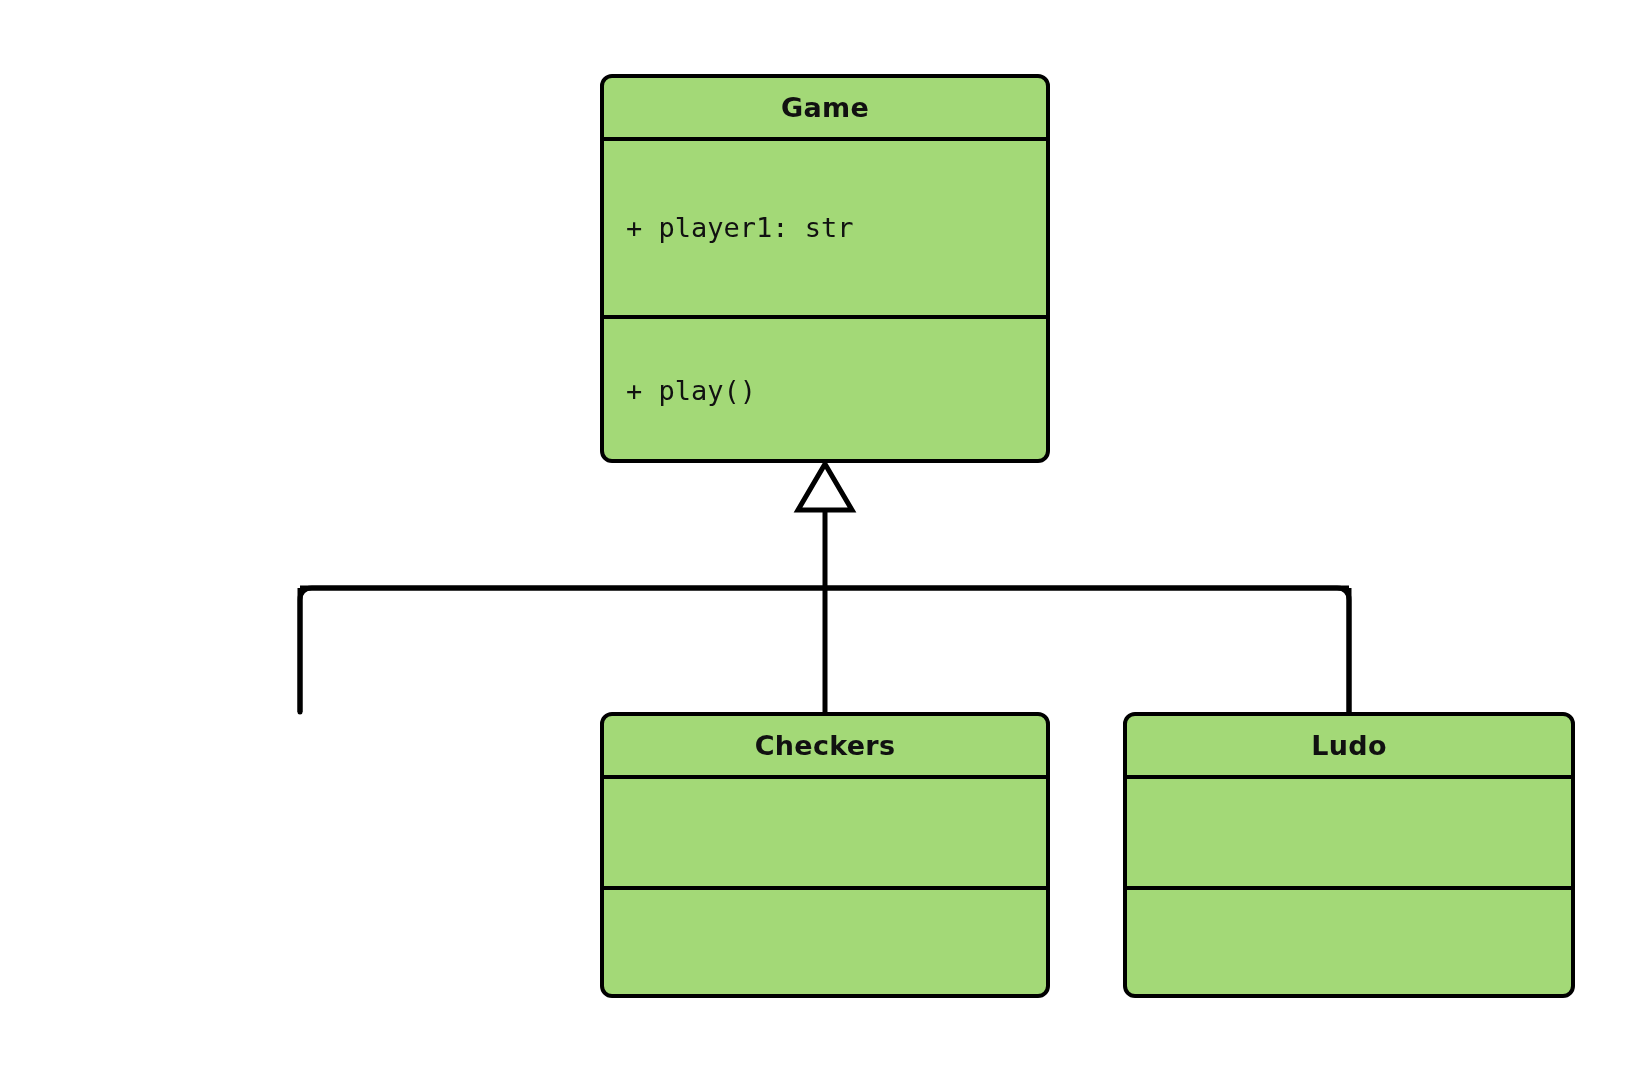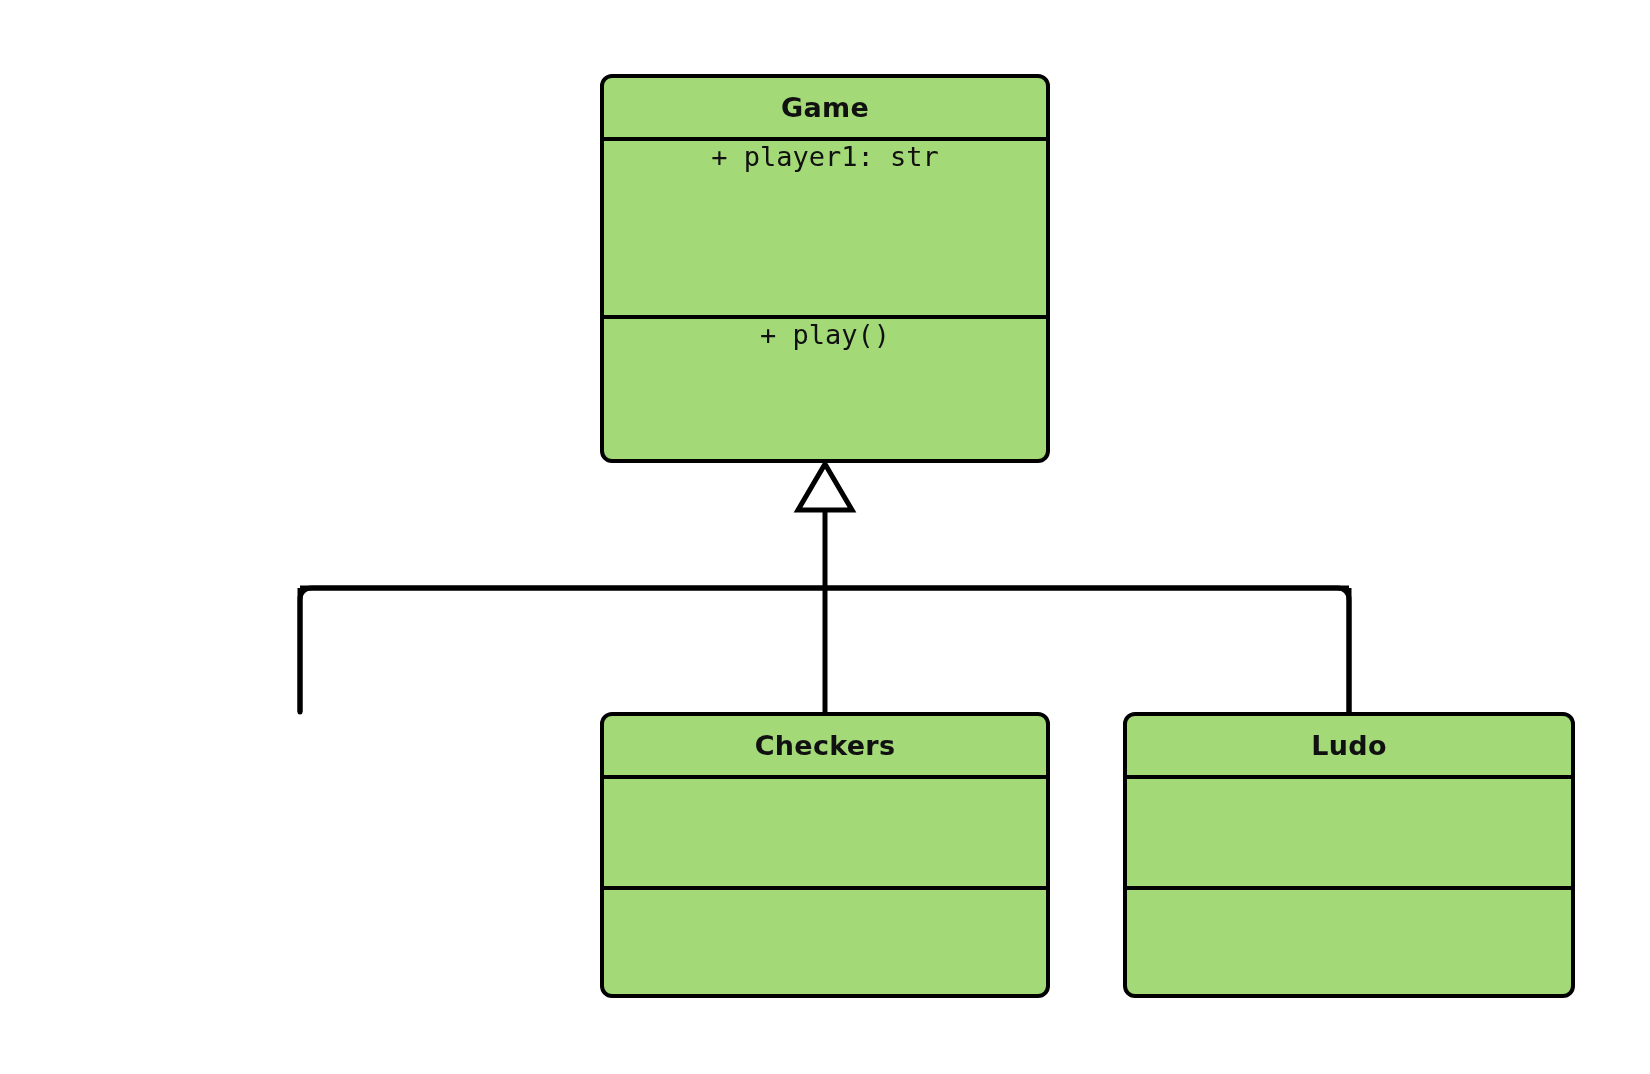--- a/index.html
+++ b/index.html
@@ -58,22 +58,23 @@
     background: #000000;
     flex: none;
   }
   .uml-compartment {
     box-sizing: border-box;
     width: 100%;
     font-family: "DejaVu Sans Mono", monospace;
     font-size: 27px;
     line-height: 32px;
     color: #111111;
-    padding: 0 22px;
+    padding: 8px 22px;
     display: flex;
+    flex-direction: column;
     justify-content: center;
   }
   .uml-compartment .member {
     white-space: pre;
   }
 
   
   #class-game { left: 600px; top: 74px; width: 450px; height: 389px; }
   #class-game .uml-name { height: 59px; }
   #class-game .attrs { height: 174px; }

